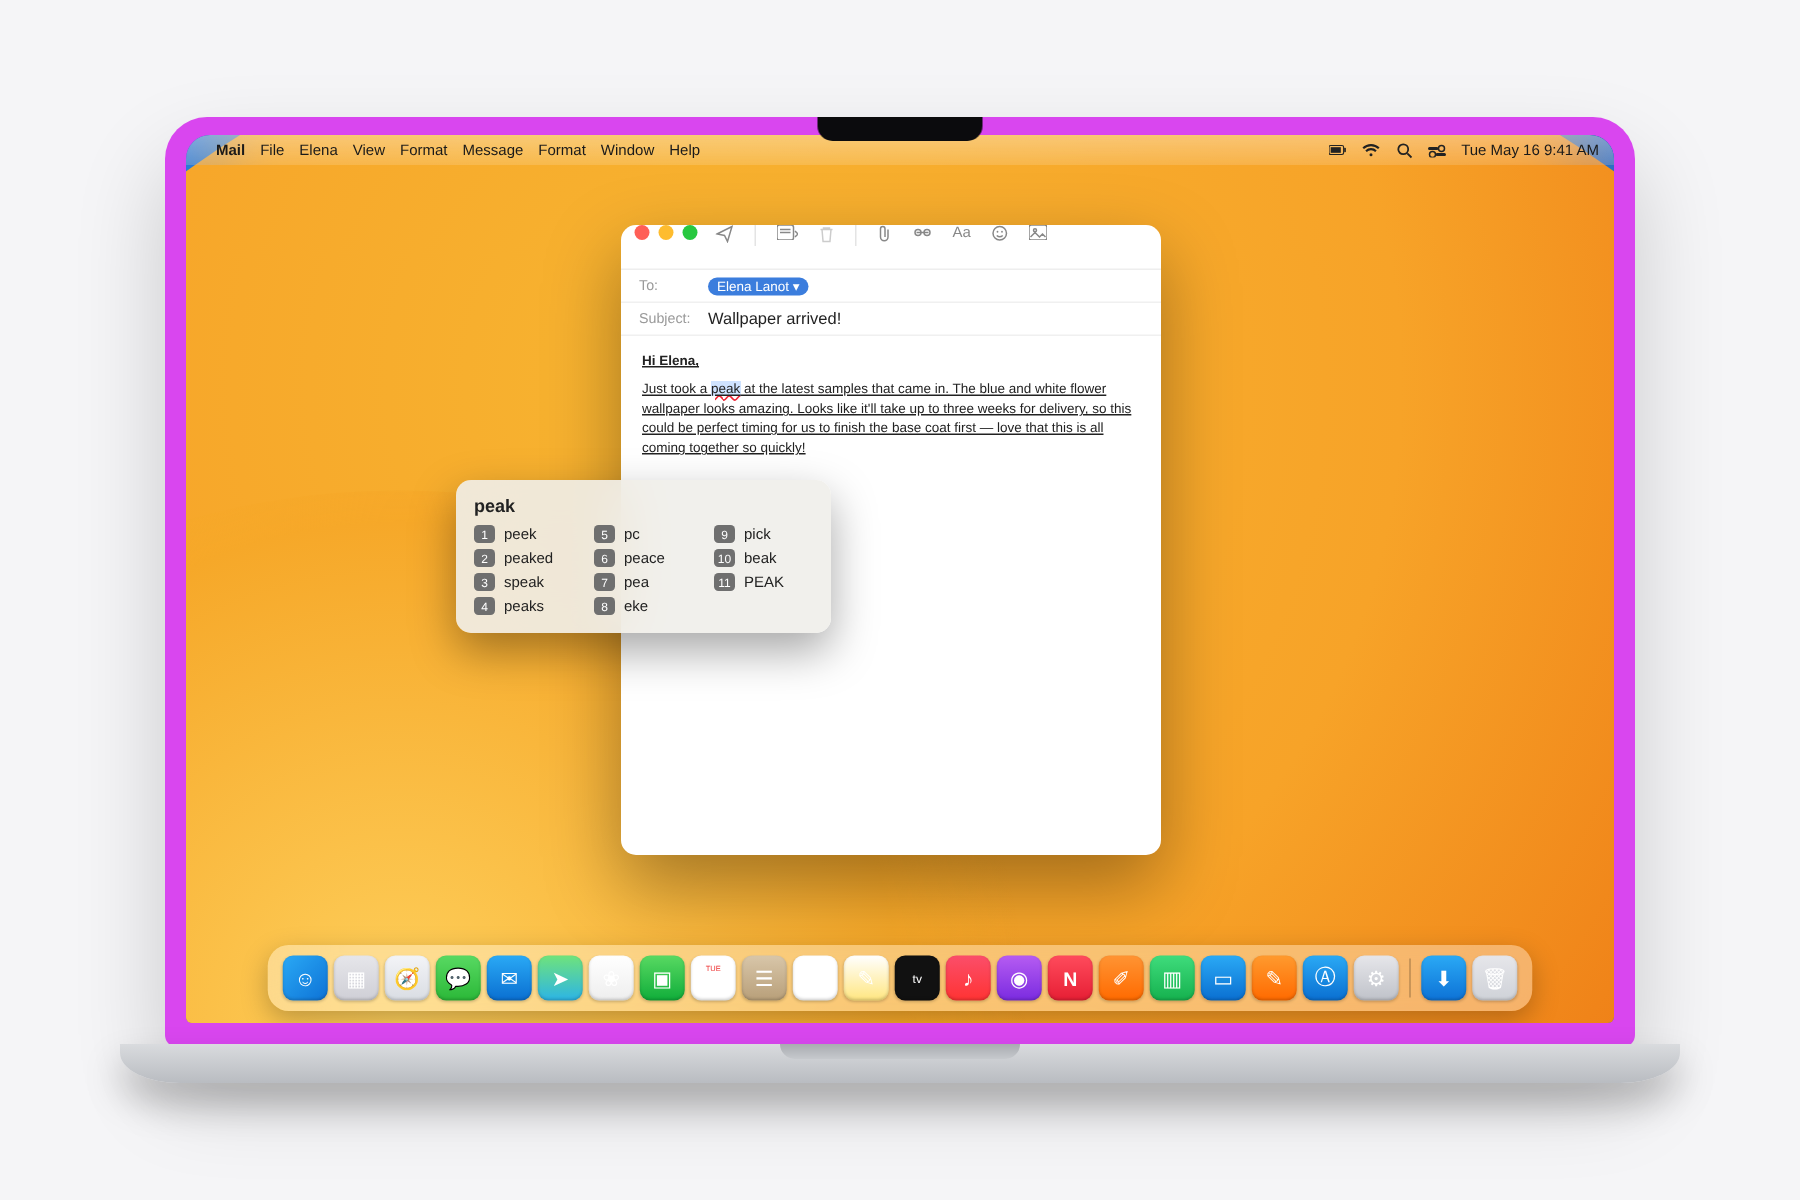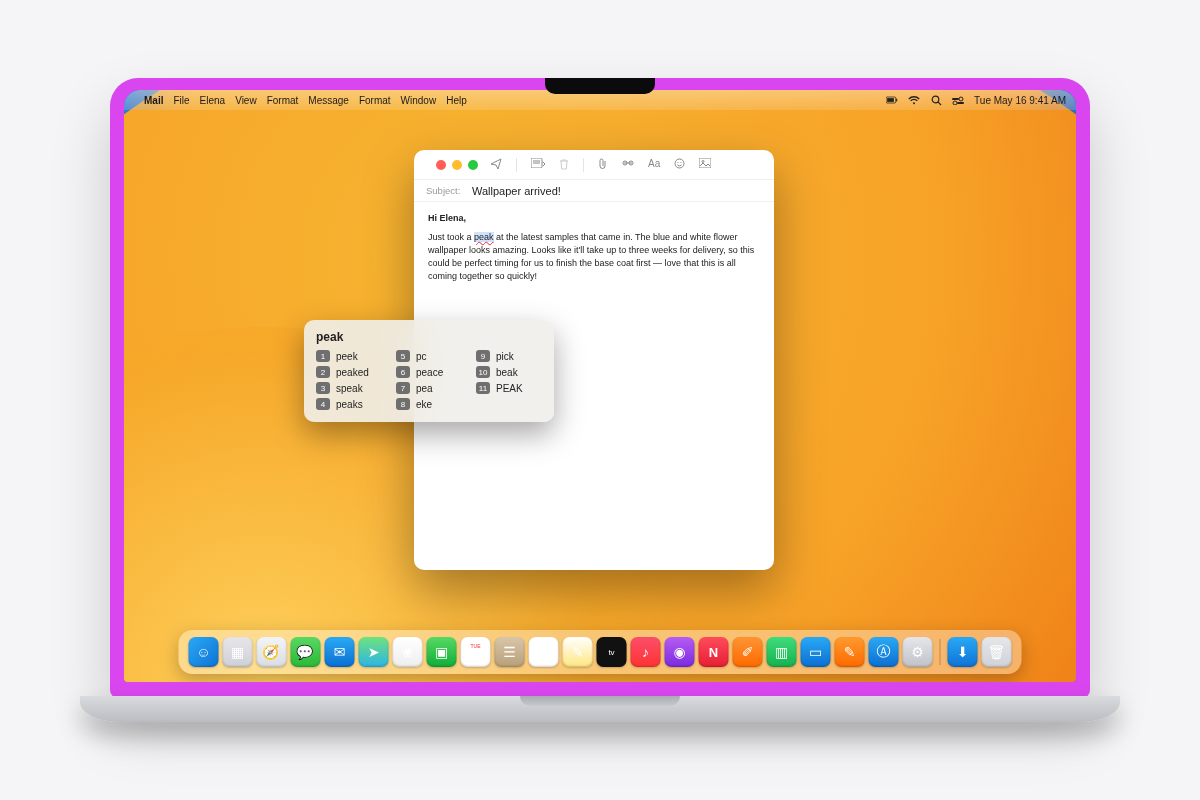--- a/index.html
+++ b/index.html
@@ -24,34 +24,34 @@
 .menubar { position: absolute; top: 0; left: 0; right: 0; height: 20px; display:flex; align-items:center; padding: 0 10px; font-size: 10px; color: #1a1a1a; z-index: 40; background: linear-gradient(rgba(255,255,255,.35), rgba(255,255,255,.15)); backdrop-filter: blur(20px); }
 .menubar .apple { font-size: 11px; margin-right: 10px; }
 .menubar .item { margin-right: 10px; cursor: default; }
 .menubar .item.bold { font-weight: 600; }
 .menubar .spacer { flex: 1; }
 .menubar .status { display:flex; align-items:center; gap: 10px; font-size:10px; }
 .menubar .status .ic { width: 12px; display:inline-flex; justify-content:center; }
 
 
 .mail-window { position: absolute; top: 60px; left: 290px; width: 360px; height: 420px; background: #fff; border-radius: 10px; box-shadow: 0 20px 50px rgba(0,0,0,.35); z-index: 20; display:flex; flex-direction:column; overflow:hidden; font-size: 10px; color:#222; }
-.titlebar { display:flex; align-items:center; height: 30px; padding: 0 22px; gap: 6px; border-bottom: 1px solid #eee; }
+.titlebar { display:flex; height: 30px; padding: 0 9px; gap: 6px; border-bottom: 1px solid #eee; }
 .traffic { display:flex; gap:6px; margin-right: 6px; }
 .traffic span { width:10px; height:10px; border-radius:50%; }
 .tl-close{background:#ff5f57}.tl-min{background:#febc2e}.tl-max{background:#28c840}
 .toolbar-icons { display:flex; gap:14px; color:#888; font-size:11px; flex:1; }
 .toolbar-icons .sep { width:1px; height:14px; background:#e4e4e4; }
 .toolbar-icons .ti { cursor:default; }
 
 .field-row { display:flex; align-items:center; padding: 4px 12px; border-bottom: 1px solid #f0f0f0; min-height: 22px; }
 .field-row .label { color:#9a9a9a; width: 46px; font-size: 9.5px; }
 .field-row .val { font-size: 11px; }
 .recipient-pill { background:#3b7ddd; color:#fff; padding: 1px 6px; border-radius: 8px; font-size:9px; }
 .body-area { flex:1; padding: 10px 14px; font-size: 9px; line-height: 1.45; color:#222; }
-.body-area p { margin-bottom: 6px; }
+.body-area p { margin-bottom: 6px; text-decoration: underline; }
 .underline-red { text-decoration: underline wavy #e23; text-underline-offset: 1px; background:#cfe3ff; }
 
 
 .candidate-popup { position:absolute; top: 230px; left: 180px; width: 250px; background: rgba(240,238,234,.9); backdrop-filter: blur(20px); border-radius: 10px; box-shadow: 0 12px 30px rgba(0,0,0,.35); z-index: 30; padding: 10px 12px 12px 12px; color:#222; }
 .candidate-popup .cp-title { font-weight:600; font-size: 12px; margin-bottom: 6px; }
 .candidate-grid { display:grid; grid-template-columns: repeat(3, 1fr); gap: 4px 14px; }
 .cand { display:flex; align-items:center; gap:6px; font-size: 10px; }
 .cand .num { background:#6f6f6f; color:#fff; font-size:8px; width:14px; height:12px; border-radius:3px; display:inline-flex; align-items:center; justify-content:center; }
 
 
@@ -197,20 +197,24 @@
               <svg width="12" height="10" viewBox="0 0 12 10">
                   <rect x="0" y="0" width="12" height="10" rx="1.5" fill="none" stroke="#888"></rect>
                   <circle cx="4" cy="3.5" r="1" fill="none" stroke="#888"></circle>
                   <path d="M1 8l3-3 3 3 2-2 2 2" fill="none" stroke="#888"></path>
                 </svg>
             </span>
           </div>
         </div>
 
         <div class="field-row">
+          <span class="label">To:</span>
+          <span class="recipient-pill"><span>Elena Lanot</span> ▾</span>
+        </div>
+        <div class="field-row">
           <span class="label">Subject:</span>
           <span class="val">Wallpaper arrived!</span>
         </div>
 
         <div class="body-area">
           <p style="font-weight:600">Hi Elena,</p>
           <p>
             <span>Just took a </span><span class="underline-red">peak</span><span> at the latest samples that came in. The blue and white flower wallpaper looks amazing. Looks like it'll take up to three weeks for delivery, so this could be perfect timing for us to finish the base coat first — love that this is all coming together so quickly!</span>
           </p>
         </div>

